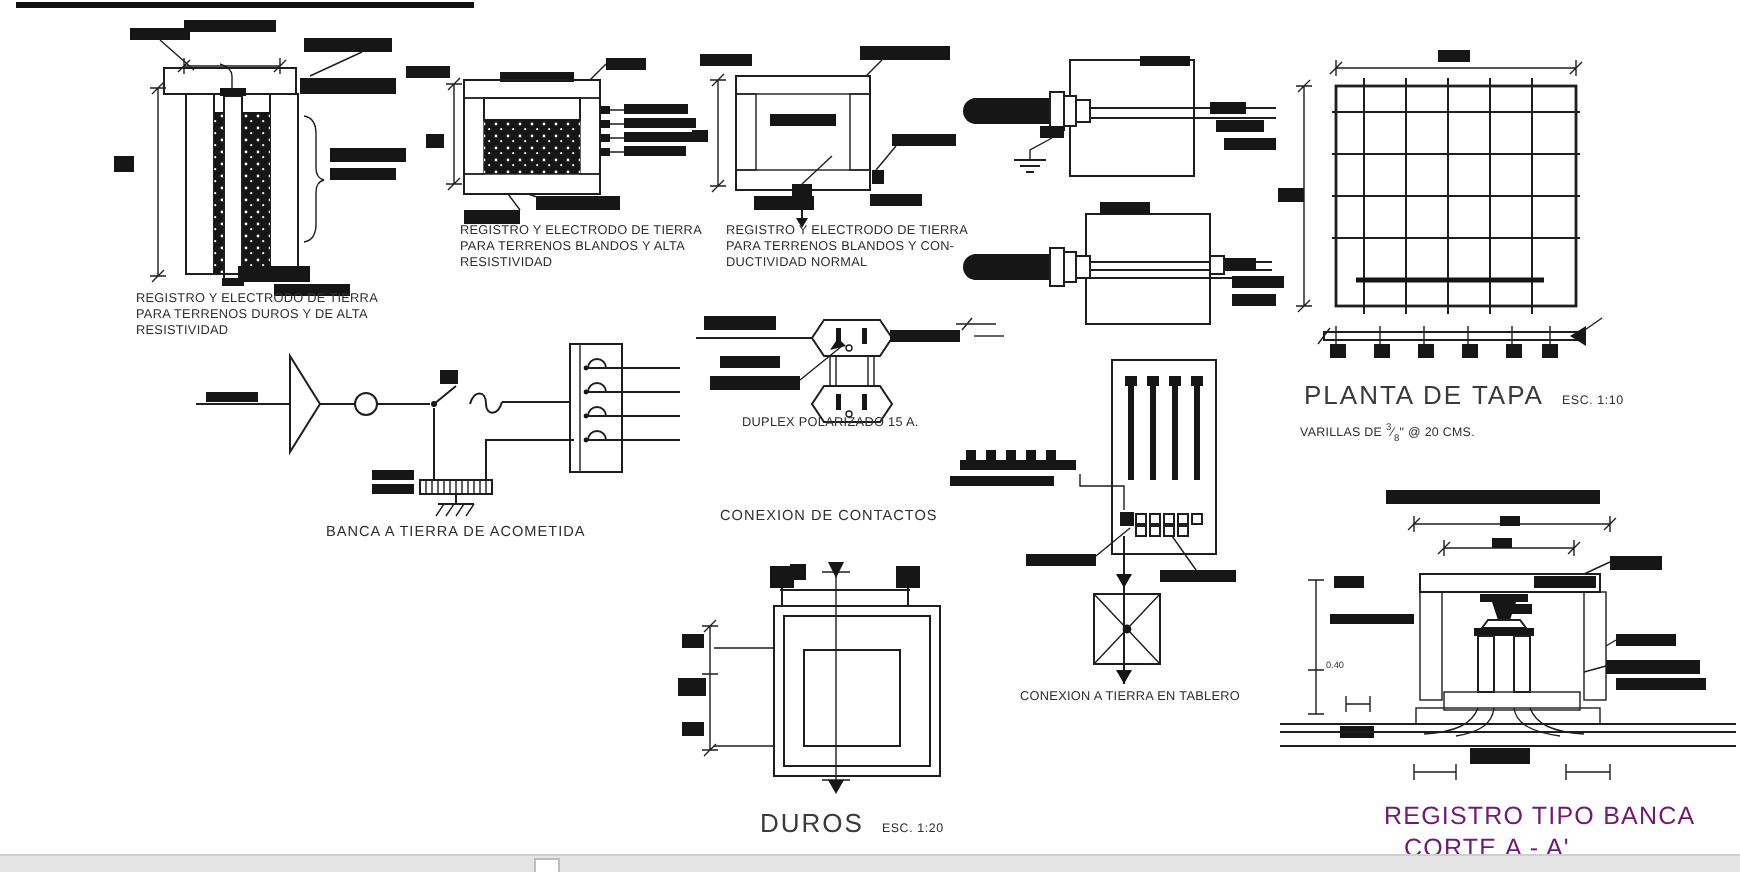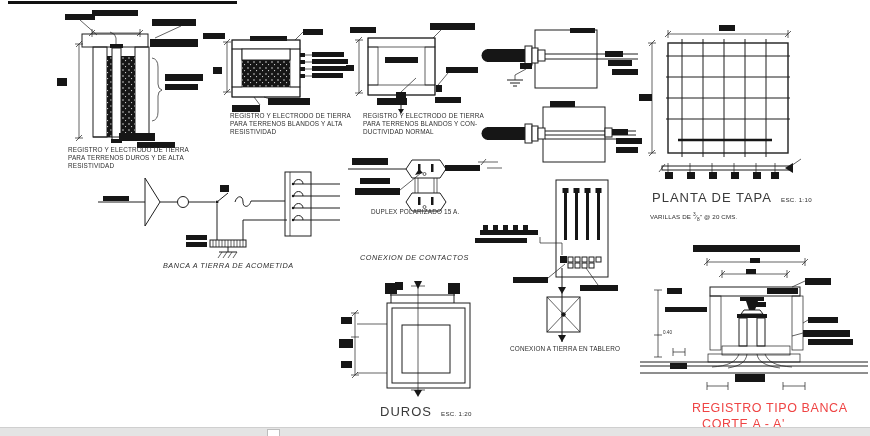--- a/index.html
+++ b/index.html
@@ -6,21 +6,21 @@
   .stage{position:relative;width:870px;height:436px;background:#ffffff;overflow:hidden;
          font-family:"Liberation Sans",sans-serif;}
   svg.dwg{position:absolute;overflow:visible;}
   .s{stroke:#1f1f1f;stroke-width:1;fill:none;}
   .s2{stroke:#1f1f1f;stroke-width:.7;fill:none;}
   .sb{stroke:#1f1f1f;stroke-width:1.4;fill:none;}
   .f{fill:#161616;stroke:none;}
   .w{fill:#ffffff;stroke:#1f1f1f;stroke-width:1;}
   .cap{position:absolute;color:#2e2e2e;font-size:6.4px;line-height:1.25;
        letter-spacing:.15px;white-space:nowrap;}
-  .cap-md{font-size:7.3px;letter-spacing:.5px;font-style:italic;}
+  .cap-md{font-size:7.3px;letter-spacing:.5px;}
   .cap-lg{font-size:13px;letter-spacing:1px;color:#3a3a3a;}
   .cap-lg .scale{font-size:6.2px;letter-spacing:.3px;margin-left:9px;color:#2e2e2e;}
   .banca-line2{display:flex;gap:4px;margin-left:10px;}
   .varillas{font-size:6.2px;color:#2e2e2e;}
   .varillas sup,.varillas sub{font-size:4.8px;}
   .topline{position:absolute;left:8px;top:1px;width:229px;height:2.5px;background:#111;}
   .bottomstrip{position:absolute;left:0;top:427px;width:870px;height:9px;background:#e4e4e4;
                border-top:1px solid #cfcfcf;}
   .bottomthumb{position:absolute;left:267px;top:1px;width:11px;height:6px;background:#fff;
                border:1px solid #bdbdbd;}
@@ -451,21 +451,21 @@
   </div>
 
   <div class="cap varillas" style="left:650px;top:212px">
     <span>VARILLAS DE </span><sup>3</sup>⁄<sub>8</sub><span>" @ 20 CMS.</span>
   </div>
 
   <div class="cap cap-lg" style="left:380px;top:404px">
     <span>DUROS</span><span class="scale">ESC. 1:20</span>
   </div>
 
-  <div class="cap" style="left:692px;top:401px;font-size:12.5px;letter-spacing:.6px;color:#ef4444;">
+  <div class="cap" style="left:692px;top:401px;font-size:12.5px;letter-spacing:.6px;color:#701a75;">
     <div>REGISTRO TIPO BANCA</div>
     <div class="banca-line2">
       <span>CORTE</span>
       <span>A - A'</span>
     </div>
   </div>
 
   
   <div class="bottomstrip">
     <div class="bottomthumb"></div>

